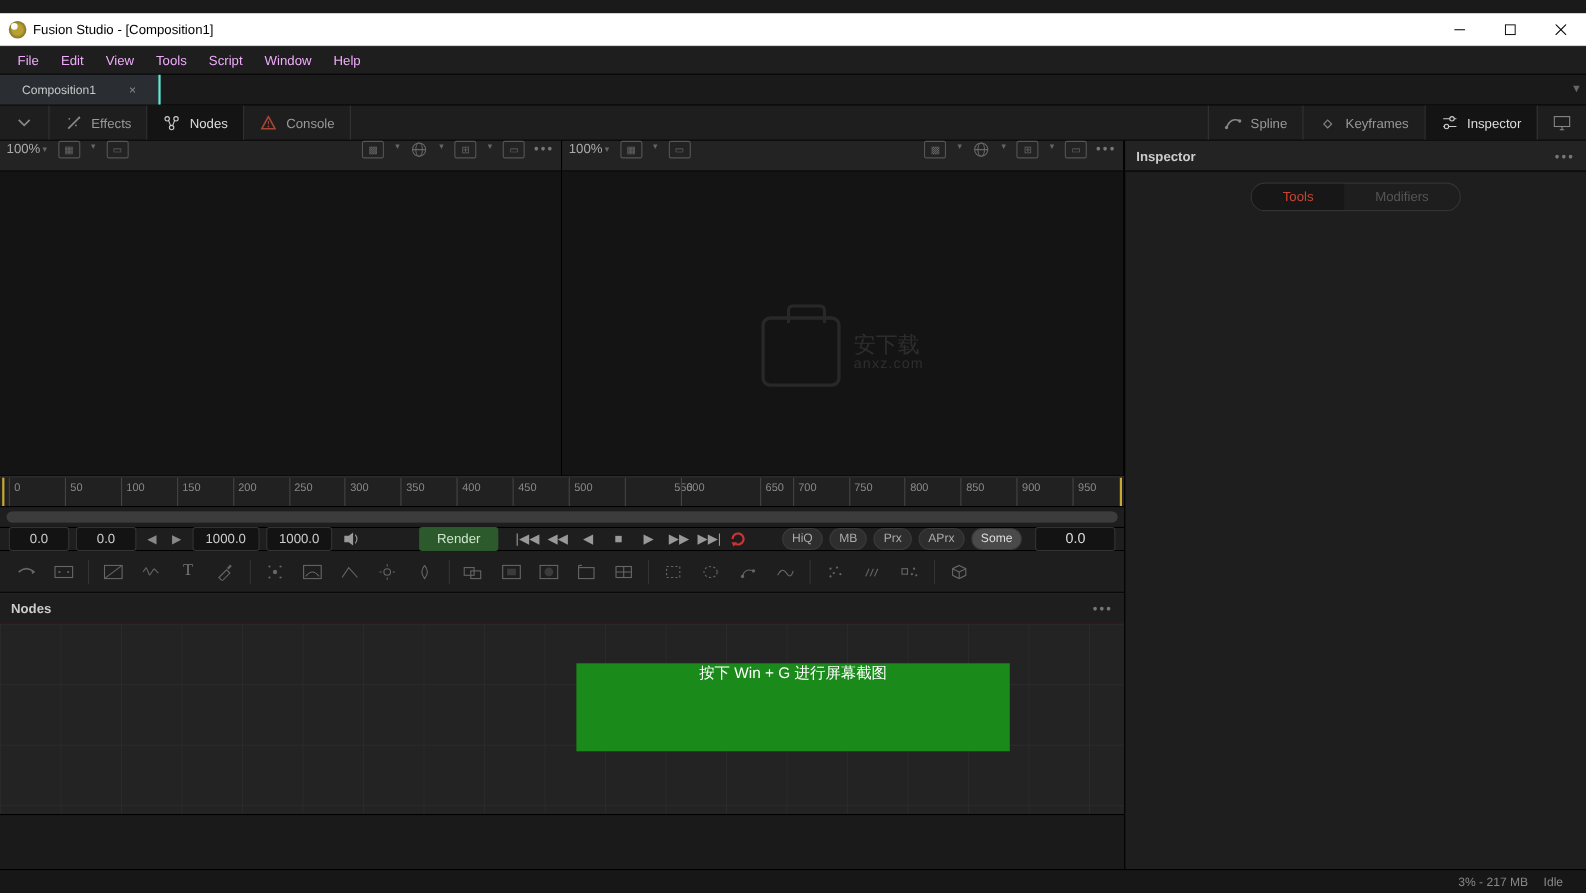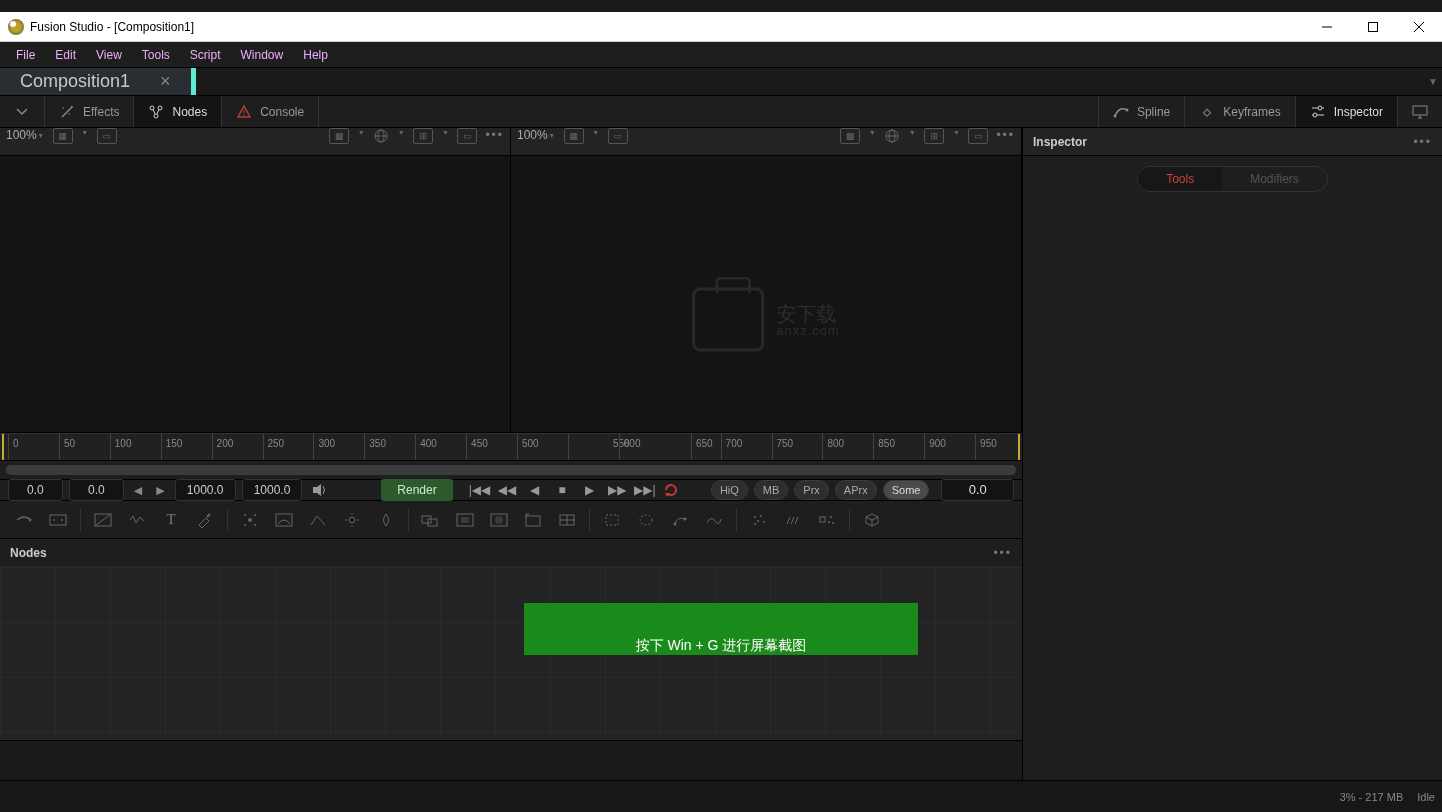--- a/index.html
+++ b/index.html
@@ -12,21 +12,21 @@
 .titlebar-text { color: #000; font-size: 12px; flex: 1; }
 .window-controls { display: flex; }
 .win-btn { width: 46px; height: 30px; display: flex; align-items: center; justify-content: center; color: #000; font-size: 11px; cursor: pointer; }
 
 
 .menubar { height: 26px; background: #1e1e1e; display: flex; align-items: center; padding: 0 6px; border-bottom: 1px solid #000; }
 .menu-item { padding: 4px 10px; cursor: pointer; color: #f0abfc; }
 
 
 .tabbar { height: 28px; background: #1a1a1a; display: flex; align-items: center; border-bottom: 1px solid #000; position: relative; }
-.tab { background: #2a2d32; color: #c8c8c8; padding: 6px 20px; display: flex; align-items: center; gap: 30px; font-size: 18px; border-right: 5px solid #5eead4; height: 100%; }
+.tab { background: #2a2d32; color: #c8c8c8; padding: 6px 20px; display: flex; align-items: center; gap: 30px; font-size: 11px; border-right: 2px solid #5eead4; height: 100%; }
 .tab-close { color: #888; cursor: pointer; }
 .tabbar-corner { position: absolute; right: 4px; color: #666; font-size: 10px; }
 
 
 .toolbar { height: 32px; background: #1e1e1e; display: flex; align-items: center; border-bottom: 1px solid #000; }
 .tool-seg { display: flex; align-items: center; gap: 8px; padding: 0 14px; height: 100%; border-right: 1px solid #333; color: #999; cursor: pointer; }
 .tool-seg.active { background: #141414; color: #ddd; }
 .tool-seg.on-right { border-right: none; border-left: 1px solid #333; }
 .tool-icon { width: 16px; height: 16px; display: inline-flex; align-items: center; justify-content: center; }
 .spacer { flex: 1; }
@@ -79,24 +79,24 @@
 
 .tool-row { height: 38px; background: #1e1e1e; display: flex; align-items: center; gap: 2px; padding: 0 8px; border-bottom: 1px solid #000; }
 .tool-row-icon { width: 32px; height: 28px; display: flex; align-items: center; justify-content: center; color: #666; cursor: pointer; border-radius: 2px; }
 .tool-row-sep { width: 1px; height: 22px; background: #333; margin: 0 4px; }
 
 
 .nodes-panel { background: #1e1e1e; border-bottom: 1px solid #000; }
 .nodes-header { height: 28px; display: flex; align-items: center; justify-content: space-between; padding: 0 10px; background: #1e1e1e; border-bottom: 1px solid #3a1818; border-top: 1px solid #3a1818; }
 .nodes-title { color: #ccc; font-weight: 600; }
 .nodes-canvas { height: 173px; background: #232323; position: relative; background-image: linear-gradient(#2a2a2a 1px, transparent 1px), linear-gradient(90deg, #2a2a2a 1px, transparent 1px); background-size: 55px 55px; }
-.toast { position: absolute; left: 524px; top: 36px; width: 394px; height: 52px; background: #1a8a1a; color: #fff; display: flex; align-items: flex-end; justify-content: center; font-size: 14px; font-family: "Microsoft YaHei", sans-serif; }
-
-
-.statusbar { position: absolute; bottom: 0; left: 0; right: 0; height: 32px; background: #171717; display: flex; align-items: center; justify-content: flex-end; padding: 0 7px; gap: 14px; color: #888; font-size: 11px; border-top: 1px solid #000; }
+.toast { position: absolute; left: 524px; top: 36px; width: 394px; height: 80px; background: #1a8a1a; color: #fff; display: flex; align-items: flex-start; justify-content: center; font-size: 14px; font-family: "Microsoft YaHei", sans-serif; }
+
+
+.statusbar { position: absolute; bottom: 0; left: 0; right: 0; height: 22px; background: #171717; display: flex; align-items: center; justify-content: flex-end; padding: 0 21px; gap: 14px; color: #888; font-size: 11px; border-top: 1px solid #000; }
 .right-col { width: 420px; background: #1e1e1e; border-left: 1px solid #000; height: 760px; position: absolute; right: 0; top: 52px; }
 .content-stack { position: absolute; left: 0; top: 52px; right: 420px; bottom: 22px; display: flex; flex-direction: column; }
 
 svg { display: block; }
 </style>
 </head>
 <body>
 
 <div class="titlebar">
   <div class="titlebar-icon"></div>

